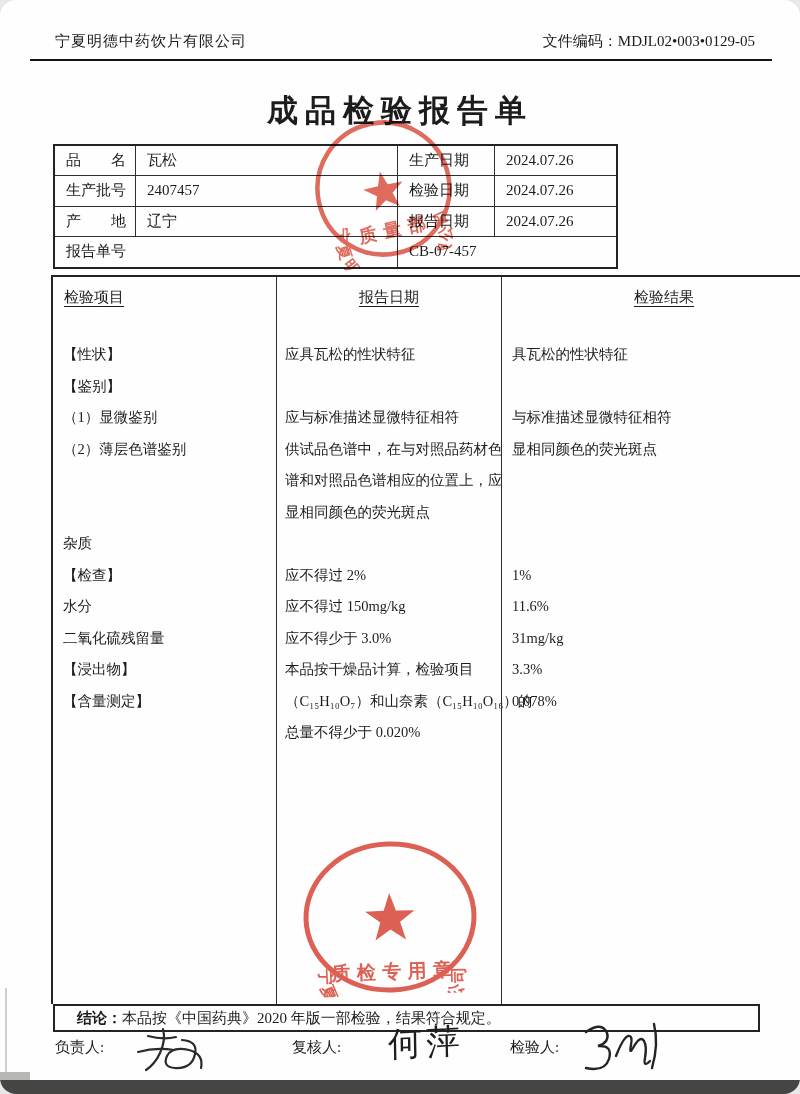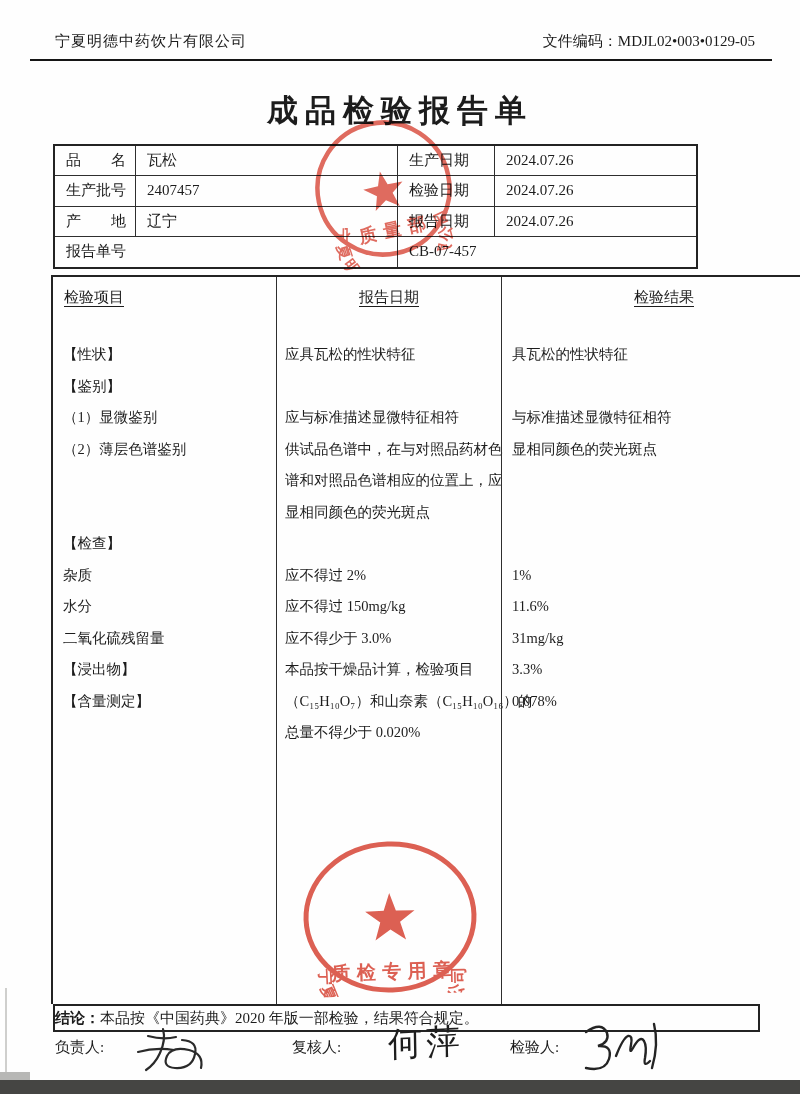--- a/index.html
+++ b/index.html
@@ -5,30 +5,31 @@
   * { margin: 0; padding: 0; box-sizing: border-box; }
   html,body { background:#e8e8e8; }
   .page {
     position: relative;
     width: 800px; height: 1094px;
     margin: 0 auto;
     background: #fefefe;
     font-family: "Liberation Serif", "DejaVu Serif", serif;
     color: #1c1c1c;
     overflow: hidden;
+    border-radius: 16px;
   }
   
   .letterhead-company { position:absolute; left:55px; top:32px; font-size:15px; letter-spacing:1px; }
   .doc-code { position:absolute; right:45px; top:32px; font-size:15px; }
   .header-rule { position:absolute; left:30px; right:28px; top:59px; height:2px; background:#151515; }
   .report-title { position:absolute; left:0; right:0; top:90px; text-align:center;
     font-size:31px; font-weight:bold; letter-spacing:7px; }
   
   .info-table {
-    position:absolute; left:53px; top:144px; width:645px; height:125px;
+    position:absolute; left:53px; top:144px; width:565px; height:125px;
     border:2px solid #232323;
     display:grid;
     grid-template-columns: 81px 262px 97px 1fr;
     grid-template-rows: repeat(4, 1fr);
   }
   .info-table .cell {
     display:flex; align-items:center;
     padding-left:11px; font-size:15px;
     border-right:1.5px solid #2e2e2e; border-bottom:1.5px solid #2e2e2e;
     white-space:nowrap; overflow:hidden;
@@ -52,21 +53,21 @@
   .c1 .col-header { padding-left:11px; }
   .c2 .col-header, .c3 .col-header { text-align:center; }
   .line { height:31.5px; display:flex; align-items:center; font-size:14.5px; white-space:nowrap; }
   .c1 .line { padding-left:10px; }
   .c2 .line { padding-left:8px; }
   .c3 .line { padding-left:10px; }
   
   .conclusion-row {
     position:absolute; left:53px; top:1004px; width:707px; height:28px;
     border:2px solid #232323;
-    display:flex; align-items:center; padding-left:0; font-size:15px; white-space:nowrap;
+    display:flex; align-items:center; padding-left:22px; font-size:15px; white-space:nowrap;
   }
   .conclusion-row b { font-weight:bold; }
   
   .sig-label { position:absolute; font-size:15px; }
   .sig-scribble { position:absolute; }
   .sig-name {
     position:absolute; font-size:34px; color:#1d1d1d;
     transform:rotate(-3deg) skewX(-2deg); letter-spacing:4px;
   }
   
@@ -109,22 +110,22 @@
   <div class="main-table">
     <div class="main-col c1">
       <div class="col-header"><span>检验项目</span></div>
       <div class="lines" id="col1-lines">
           <div class="line">【性状】</div>
           <div class="line">【鉴别】</div>
           <div class="line">（1）显微鉴别</div>
           <div class="line">（2）薄层色谱鉴别</div>
           <div class="line"></div>
           <div class="line"></div>
+          <div class="line">杂质</div>
           <div class="line">【检查】</div>
-          <div class="line">杂质</div>
           <div class="line">水分</div>
           <div class="line">二氧化硫残留量</div>
           <div class="line">【浸出物】</div>
           <div class="line">【含量测定】</div>
           <div class="line"></div>
           <div class="line"></div>
         </div>
     </div>
     <div class="main-col c2">
       <div class="col-header"><span>报告日期</span></div>

